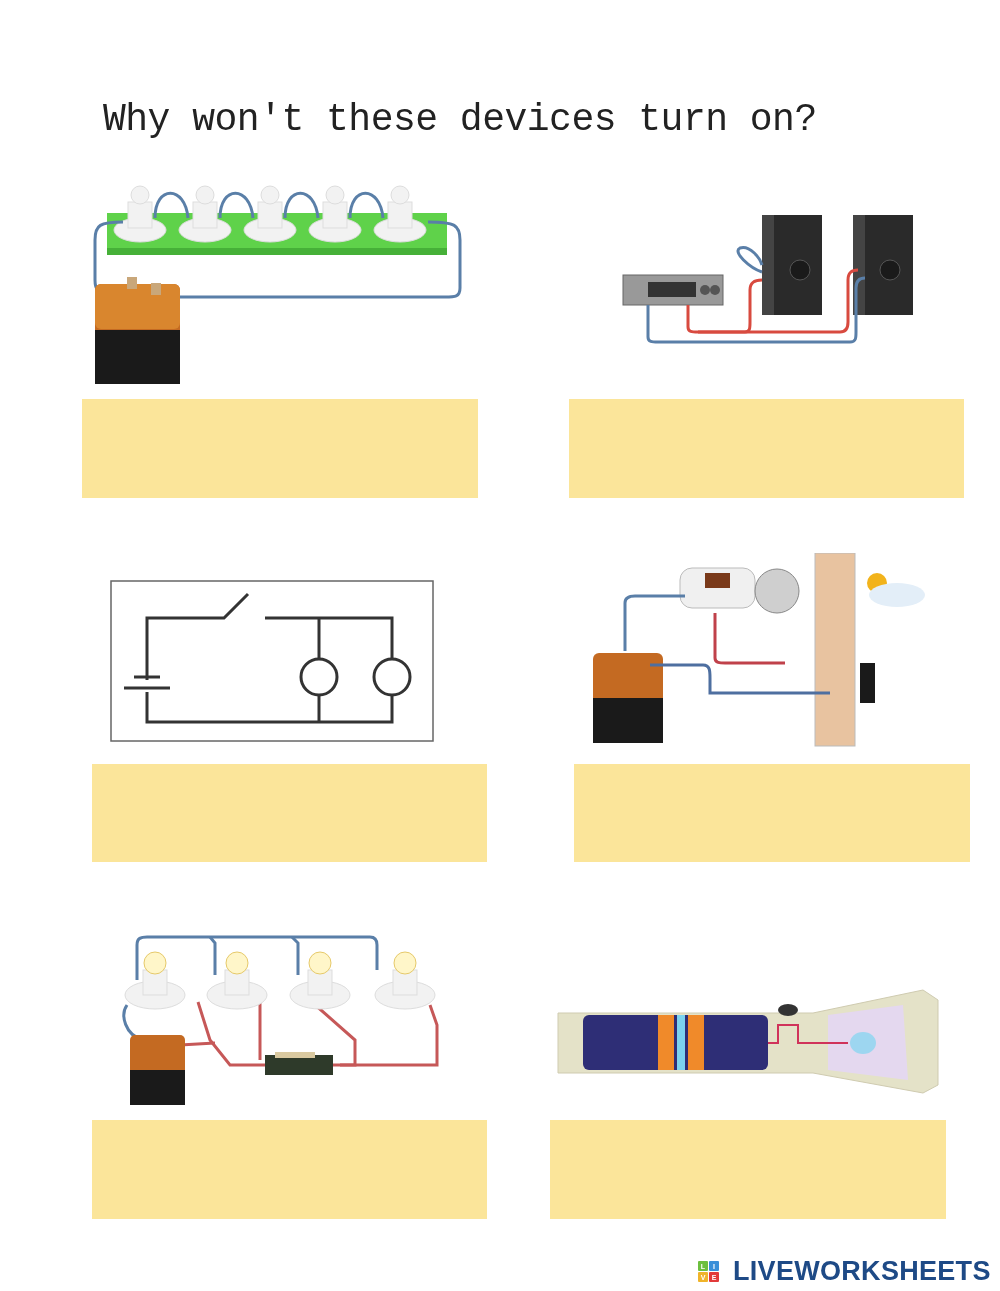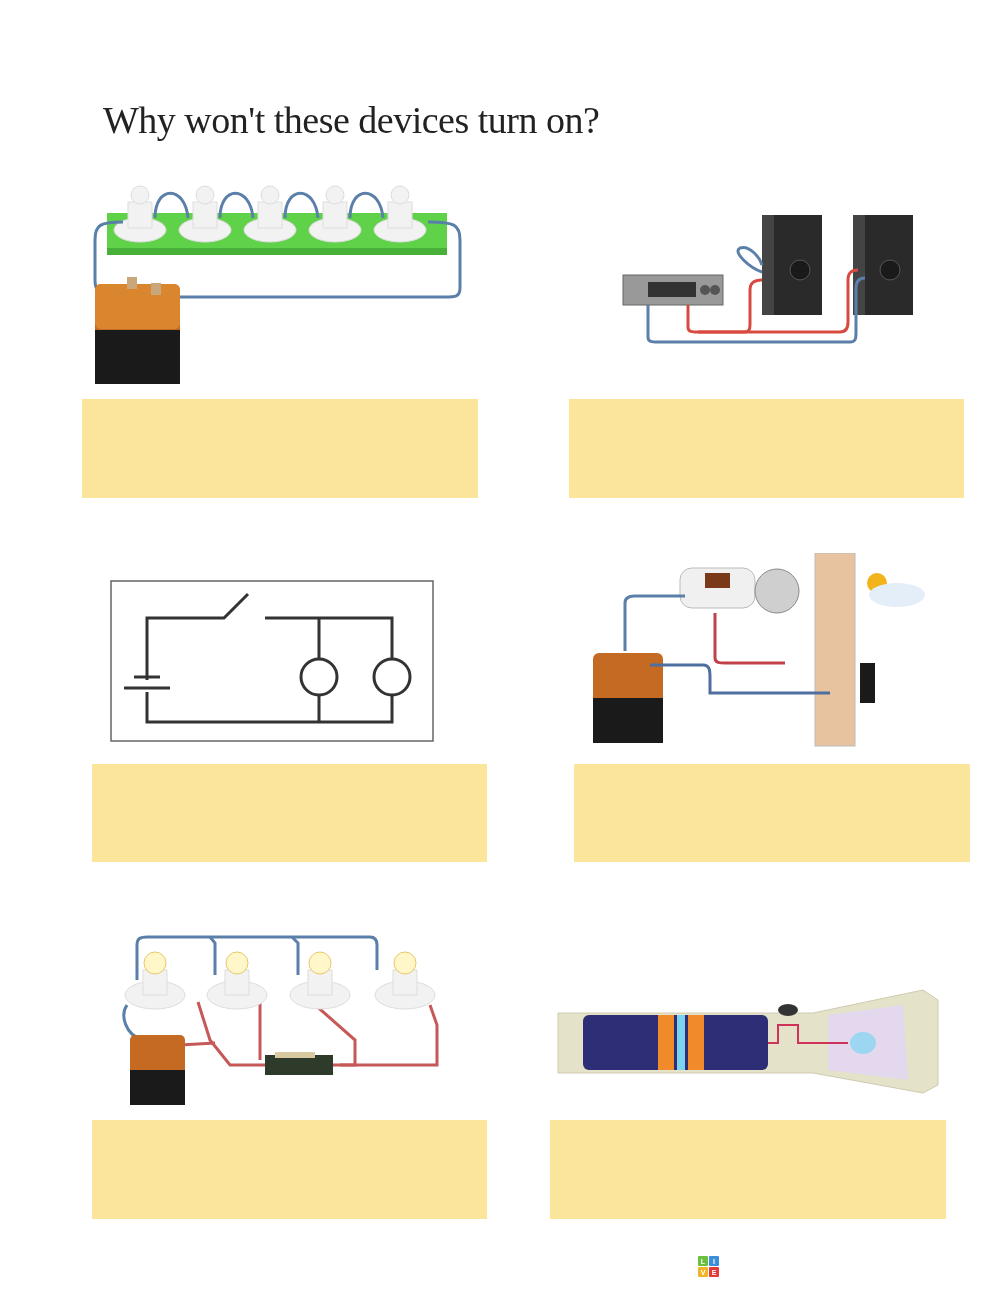--- a/index.html
+++ b/index.html
@@ -1,17 +1,17 @@
 <!DOCTYPE html>
 <html><head>
 <meta charset="utf-8">
 <style>
   html,body{margin:0;padding:0;}
   body{width:1000px;height:1291px;background:#ffffff;position:relative;overflow:hidden;font-family:"DejaVu Sans","Liberation Sans",sans-serif;}
-  .title{position:absolute;left:103px;top:98px;font-size:38px;font-weight:300;color:#222;letter-spacing:-0.5px;font-family:Liberation Serif, serif;}
+  .title{position:absolute;left:103px;top:98px;font-size:38px;font-weight:300;color:#222;letter-spacing:-0.5px;font-family:Liberation Mono, monospace;}
   .answer{position:absolute;background:#fbe59a;border:none;box-sizing:border-box;outline:none;font-family:"Liberation Sans",sans-serif;font-size:18px;color:#333;padding:8px;resize:none;}
   .fig{position:absolute;}
   .logo{position:absolute;left:698px;top:1256px;display:flex;align-items:center;}
   .logo-grid{display:grid;grid-template-columns:10px 10px 10px;grid-template-rows:10px 10px;gap:1px;margin-right:3px;}
   .logo-grid span{display:flex;align-items:center;justify-content:center;font-size:7px;font-weight:bold;color:#fff;font-family:"Liberation Sans",sans-serif;border-radius:1px;}
   .logo-text{font-family:"Liberation Sans",sans-serif;font-weight:bold;font-size:27px;color:#1e4a86;letter-spacing:0.3px;}
 </style>
 </head>
 <body>
 
@@ -158,13 +158,14 @@
 
 <div class="logo">
   <div class="logo-grid">
     <span style="background:#6cbf3f">L</span>
     <span style="background:#3a8fd8">I</span>
     <span style="background:transparent"></span>
     <span style="background:#f0b429">V</span>
     <span style="background:#e23a3a">E</span>
     <span style="background:transparent"></span>
   </div>
+  <span class="logo-text">LIVEWORKSHEETS</span>
 </div>
 
 </body></html>

